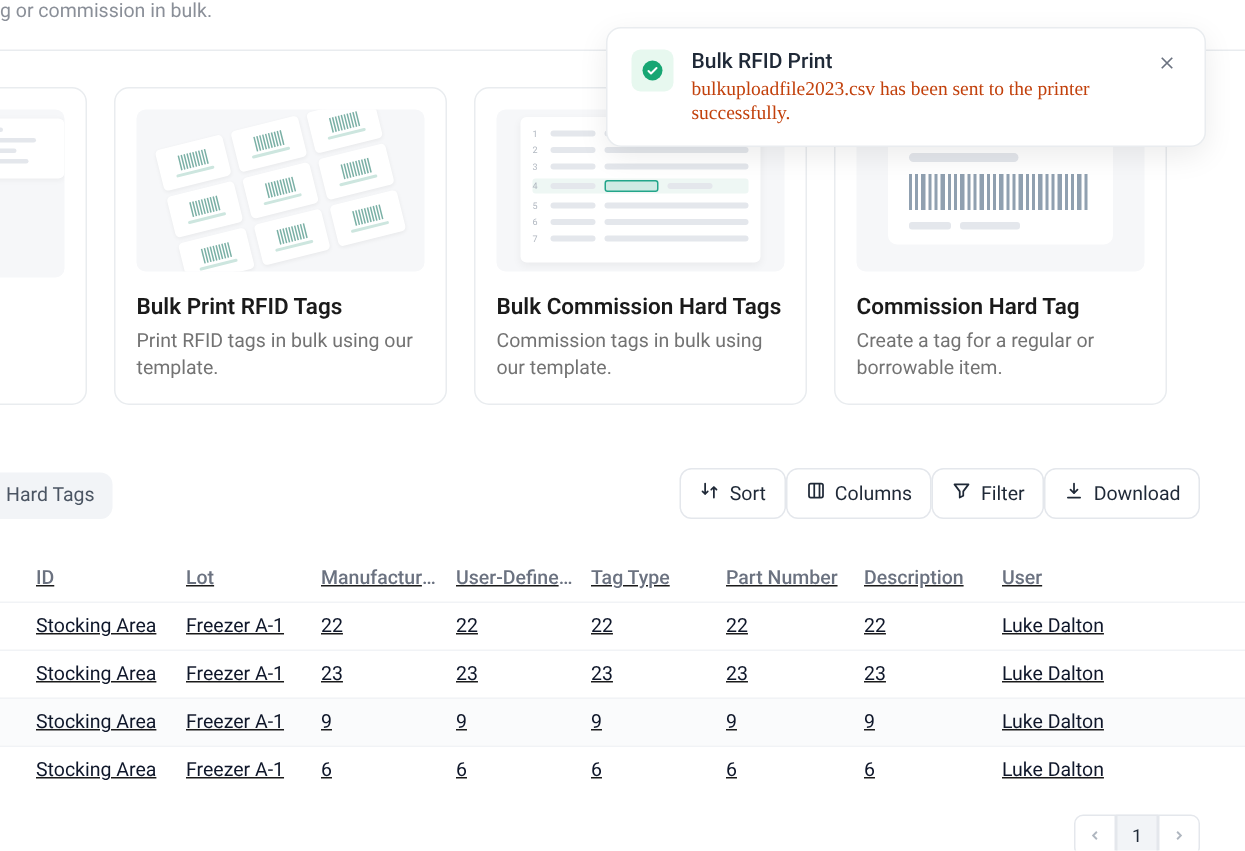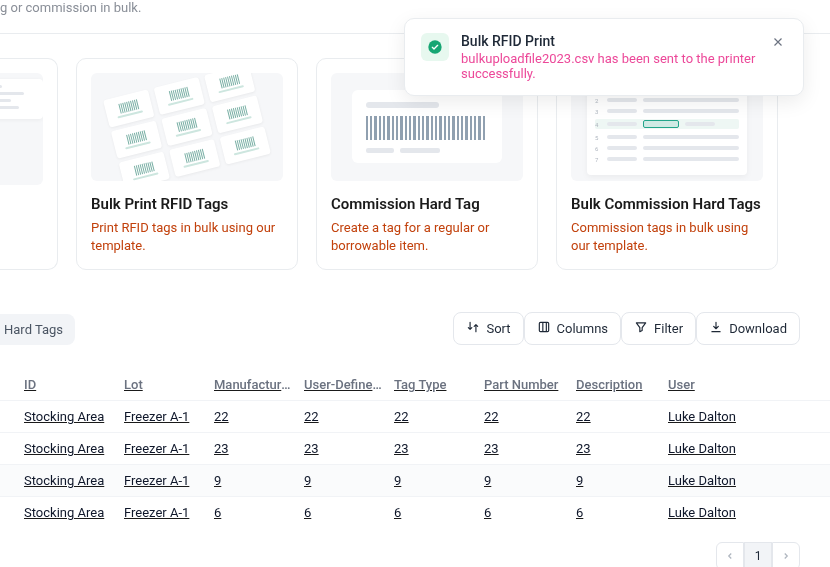--- a/index.html
+++ b/index.html
@@ -42,21 +42,21 @@
     width: 28px; height: 28px;
     border-radius: 6px;
     background: #e7f8ef;
     display: flex; align-items: center; justify-content: center;
     margin-right: 12px;
     flex-shrink: 0;
   }
   .toast .check svg { width: 16px; height: 16px; }
   .toast .text { flex: 1; }
   .toast .title { font-size: 14px; color: #1f2937; font-weight: 500; margin-bottom: 2px; }
-  .toast .msg { font-size: 13px; color: #ec4899; }
+  .toast .msg { font-size: 13px; color: #c2410c; font-family: Liberation Serif, serif; }
   .toast .close { cursor: pointer; color: #6b7280; padding: 2px; }
   .toast .close svg { width: 14px; height: 14px; }
 
   
   .cards {
     display: flex;
     gap: 18px;
     padding: 24px 0 0 0;
     margin-left: -90px;
   }
@@ -89,21 +89,21 @@
   }
   .card h3 {
     margin: 0 0 6px 0;
     font-size: 15px;
     font-weight: 600;
     color: #1a1a1a;
   }
   .card p {
     margin: 0;
     font-size: 13px;
-    color: #c2410c;
+    color: #737373;
     line-height: 1.4;
   }
 
   
   .barcode-box {
     background: #fff;
     border-radius: 6px;
     padding: 12px 14px 10px 14px;
     width: 150px;
   }
@@ -400,20 +400,65 @@
             </div>
         </div>
       </div>
     </div>
     <h3>Bulk Print RFID Tags</h3>
     <p>Print RFID tags in bulk using our template.</p>
   </div>
 
   <div class="card">
     <div class="thumb">
+      <div class="spread-thumb">
+        <div class="sp-row">
+            <span class="sp-num">1</span>
+            <span class="sp-line short"></span>
+            <span class="sp-line"></span>
+          </div>
+        <div class="sp-row">
+            <span class="sp-num">2</span>
+            <span class="sp-line short"></span>
+            <span class="sp-line"></span>
+          </div>
+        <div class="sp-row">
+            <span class="sp-num">3</span>
+            <span class="sp-line short"></span>
+            <span class="sp-line"></span>
+          </div>
+        <div class="sp-row" style="background:#eef7f4;padding:1px 0;border-radius:2px;">
+            <span class="sp-num">4</span>
+            <span class="sp-line short"></span>
+            <span class="sp-line hi"></span>
+            <span class="sp-line" style="flex:0 0 30px"></span>
+          </div>
+        <div class="sp-row">
+            <span class="sp-num">5</span>
+            <span class="sp-line short"></span>
+            <span class="sp-line"></span>
+          </div>
+        <div class="sp-row">
+            <span class="sp-num">6</span>
+            <span class="sp-line short"></span>
+            <span class="sp-line"></span>
+          </div>
+        <div class="sp-row">
+            <span class="sp-num">7</span>
+            <span class="sp-line short"></span>
+            <span class="sp-line"></span>
+          </div>
+      </div>
+    </div>
+    <h3>Bulk Commission Hard Tags</h3>
+    <p>Commission tags in bulk using our template.</p>
+  </div>
+
+  <div class="card">
+    <div class="thumb">
       <div class="barcode-box">
         <div class="barcode-top"></div>
         <div class="barcode-lines">
           <span></span>
             <span></span>
             <span></span>
             <span></span>
             <span></span>
             <span></span>
             <span></span>
@@ -440,65 +485,20 @@
             <span></span>
         </div>
         <div class="barcode-bottom">
             <span></span>
             <span></span>
           </div>
       </div>
     </div>
     <h3>Commission Hard Tag</h3>
     <p>Create a tag for a regular or borrowable item.</p>
-  </div>
-
-  <div class="card">
-    <div class="thumb">
-      <div class="spread-thumb">
-        <div class="sp-row">
-            <span class="sp-num">1</span>
-            <span class="sp-line short"></span>
-            <span class="sp-line"></span>
-          </div>
-        <div class="sp-row">
-            <span class="sp-num">2</span>
-            <span class="sp-line short"></span>
-            <span class="sp-line"></span>
-          </div>
-        <div class="sp-row">
-            <span class="sp-num">3</span>
-            <span class="sp-line short"></span>
-            <span class="sp-line"></span>
-          </div>
-        <div class="sp-row" style="background:#eef7f4;padding:1px 0;border-radius:2px;">
-            <span class="sp-num">4</span>
-            <span class="sp-line short"></span>
-            <span class="sp-line hi"></span>
-            <span class="sp-line" style="flex:0 0 30px"></span>
-          </div>
-        <div class="sp-row">
-            <span class="sp-num">5</span>
-            <span class="sp-line short"></span>
-            <span class="sp-line"></span>
-          </div>
-        <div class="sp-row">
-            <span class="sp-num">6</span>
-            <span class="sp-line short"></span>
-            <span class="sp-line"></span>
-          </div>
-        <div class="sp-row">
-            <span class="sp-num">7</span>
-            <span class="sp-line short"></span>
-            <span class="sp-line"></span>
-          </div>
-      </div>
-    </div>
-    <h3>Bulk Commission Hard Tags</h3>
-    <p>Commission tags in bulk using our template.</p>
   </div>
 </div>
 
 <div class="controls">
   <div class="pill">Hard Tags</div>
   <div class="btnrow">
     <div class="btn">
       <span><svg viewBox="0 0 24 24" fill="none" stroke-width="2" stroke-linecap="round">
             <path d="M7 4v12M7 16l-3-3M7 16l3-3M17 20V8M17 8l-3 3M17 8l3 3"></path>
           </svg></span>

